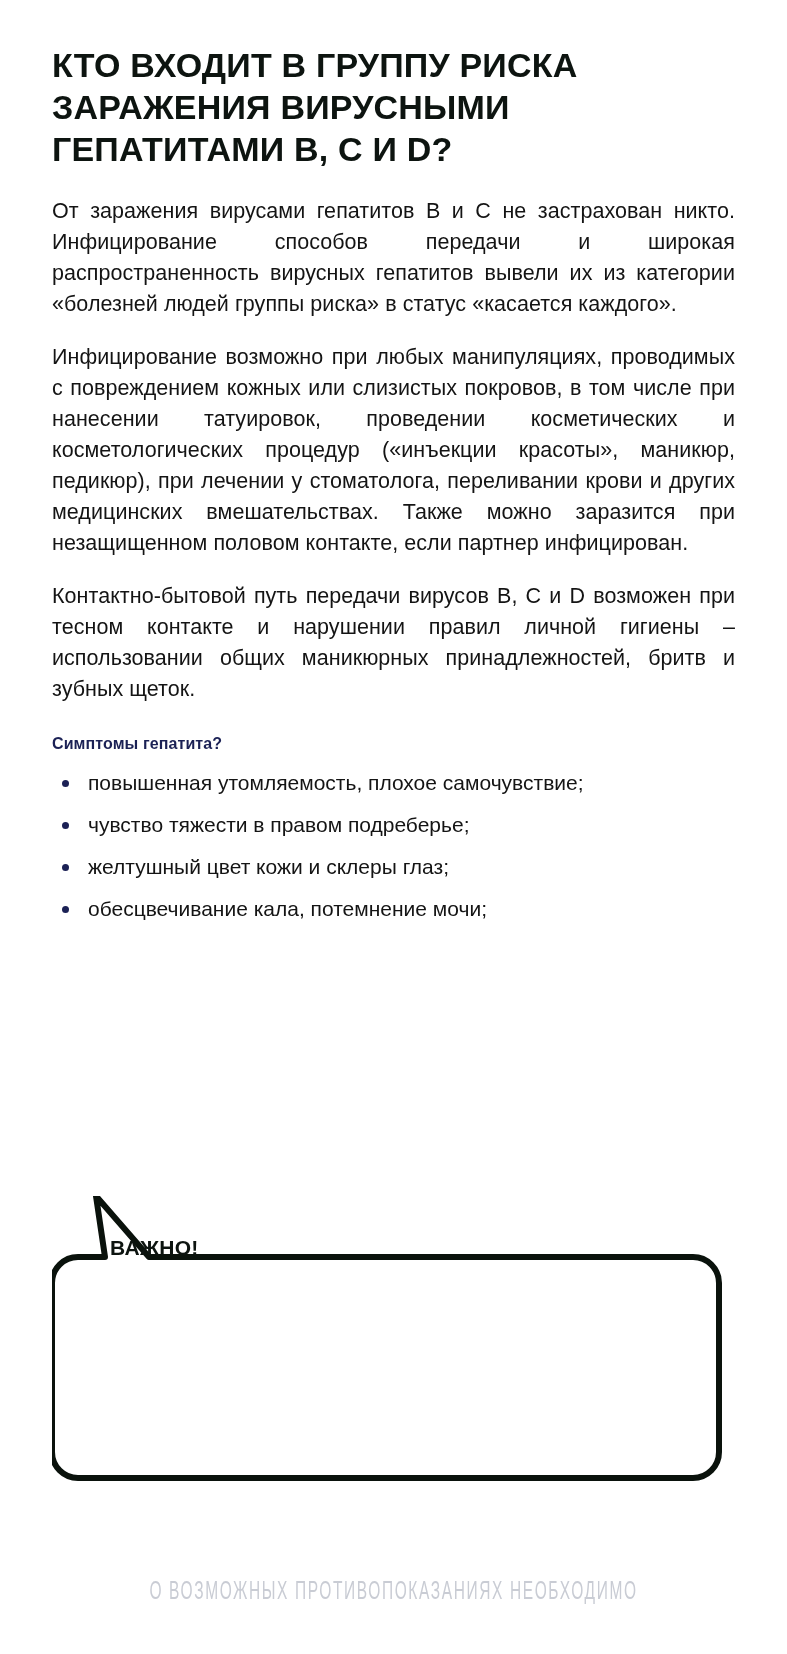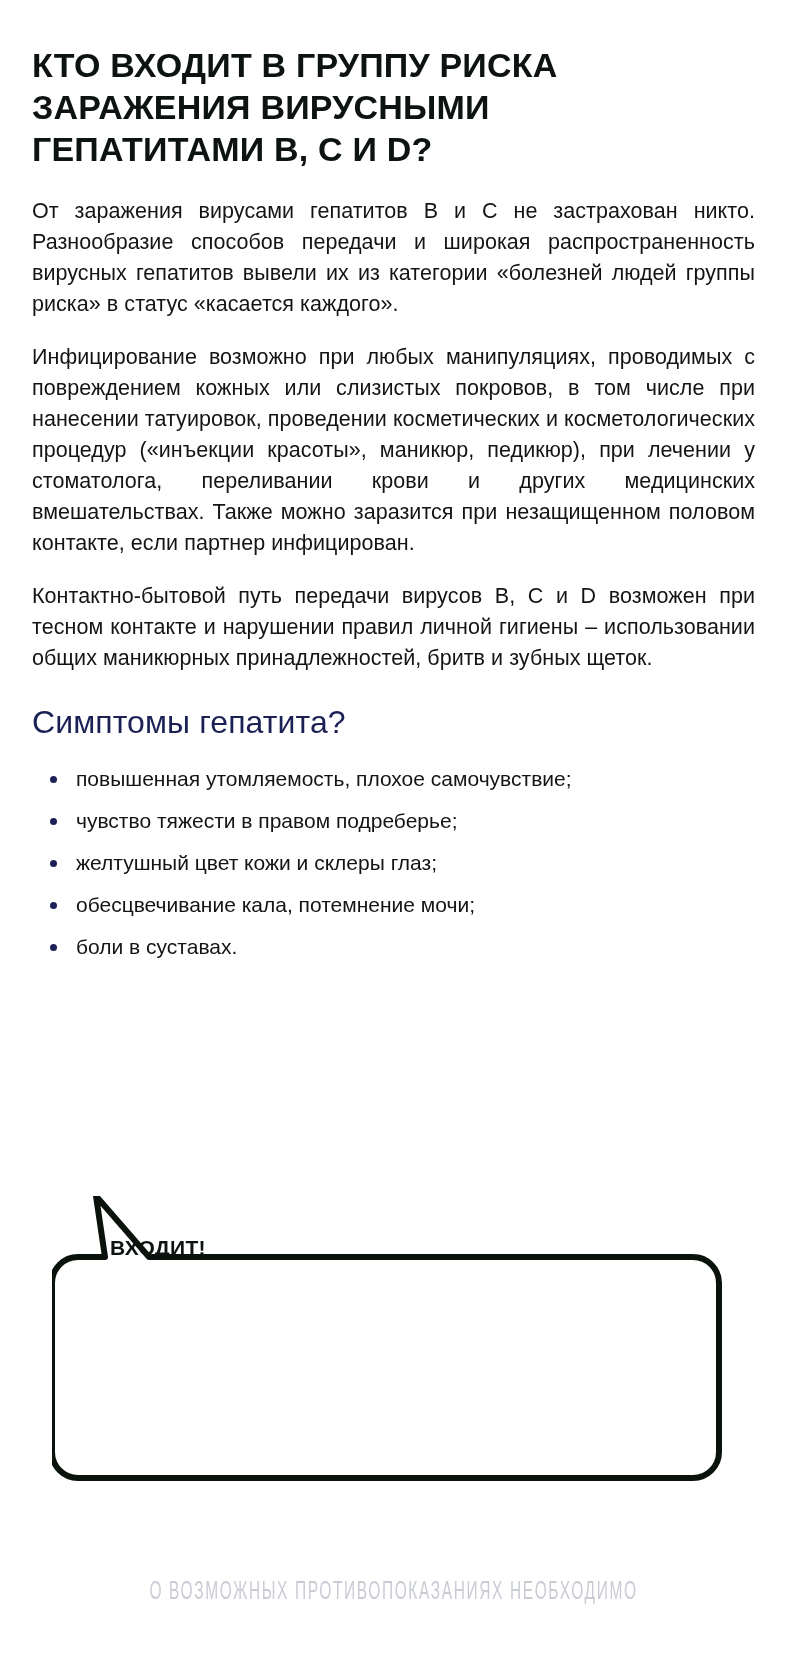--- a/index.html
+++ b/index.html
@@ -15,21 +15,21 @@
     color: #111111;
     overflow: hidden;
     position: relative;
   }
 
   .page {
     position: relative;
     width: 787px;
     height: 1554px;
     box-sizing: border-box;
-    padding: 0 32px;
+    padding: 0 52px;
   }
 
   
   .title {
     margin: 0;
     padding-top: 44px;
     font-size: 34px;
     line-height: 1.24;
     font-weight: 700;
     letter-spacing: 0.2px;
@@ -49,30 +49,30 @@
     text-align: justify;
     color: #141414;
     letter-spacing: 0.05px;
   }
   .para:first-of-type { padding-top: 26px; }
 
   
   .subhead {
     margin: 0;
     padding-top: 30px;
-    font-size: 32px;
-    font-weight: 400;
+    font-size: 16px;
+    font-weight: 700;
     color: #1b2155;
     letter-spacing: 0.1px;
   }
 
   
   .symptom-list {
     list-style: none;
-    margin: 8px;
+    margin: 0;
     padding: 16px 0 0 0;
   }
   .symptom-list li {
     position: relative;
     padding-left: 36px;
     margin-bottom: 14px;
     font-size: 21px;
     line-height: 1.33;
     color: #141414;
     max-width: 600px;
@@ -150,21 +150,21 @@
 <body>
 
 <div class="page">
 
   <h1 class="title">
     <span class="title-line">КТО ВХОДИТ В ГРУППУ РИСКА</span>
     <span class="title-line">ЗАРАЖЕНИЯ ВИРУСНЫМИ</span>
     <span class="title-line">ГЕПАТИТАМИ B, C И D?</span>
   </h1>
 
-  <p class="para">От заражения вирусами гепатитов B и C не застрахован никто. Разнообразие способов передачи и широкая распространенность вирусных гепатитов вывели их из категории «болезней людей группы риска» в статус «касается каждого».</p>
+  <p class="para">От заражения вирусами гепатитов B и C не застрахован никто. Инфицирование способов передачи и широкая распространенность вирусных гепатитов вывели их из категории «болезней людей группы риска» в статус «касается каждого».</p>
   <p class="para">Инфицирование возможно при любых манипуляциях, проводимых с повреждением кожных или слизистых покровов, в том числе при нанесении татуировок, проведении косметических и косметологических процедур («инъекции красоты», маникюр, педикюр), при лечении у стоматолога, переливании крови и других медицинских вмешательствах. Также можно заразится при незащищенном половом контакте, если партнер инфицирован.</p>
   <p class="para">Контактно-бытовой путь передачи вирусов B, C и D возможен при тесном контакте и нарушении правил личной гигиены – использовании общих маникюрных принадлежностей, бритв и зубных щеток.</p>
 
   <h2 class="subhead">Симптомы гепатита?</h2>
 
   <ul class="symptom-list">
     <li>
       <span class="dot"></span>
       <span>повышенная утомляемость, плохое самочувствие;</span>
     </li>
@@ -172,42 +172,38 @@
       <span class="dot"></span>
       <span>чувство тяжести в правом подреберье;</span>
     </li>
     <li>
       <span class="dot"></span>
       <span>желтушный цвет кожи и склеры глаз;</span>
     </li>
     <li>
       <span class="dot"></span>
       <span>обесцвечивание кала, потемнение мочи;</span>
-    </li>
-    <li>
-      <span class="dot"></span>
-      <span>боли в суставах.</span>
     </li>
   </ul>
 
   <div class="callout-wrap">
     <svg class="callout-svg" viewBox="0 0 683 300" xmlns="http://www.w3.org/2000/svg">
       <path d="M 53 61
                L 44 0
                L 97 61
                L 641 61
                A 26 26 0 0 1 667 87
                L 667 256
                A 26 26 0 0 1 641 282
                L 26 282
                A 26 26 0 0 1 0 256
                L 0 87
                A 26 26 0 0 1 26 61
                Z" fill="#ffffff" stroke="#0a120c" stroke-width="6" stroke-linejoin="round" stroke-linecap="round"></path>
     </svg>
     <div class="callout-text">
-      <p class="callout-title">ВХОДИТ!</p>
+      <p class="callout-title">ВАЖНО!</p>
     </div>
   </div>
 
   <div class="footer">О ВОЗМОЖНЫХ ПРОТИВОПОКАЗАНИЯХ НЕОБХОДИМО</div>
 
 </div>
 
 </body></html>

